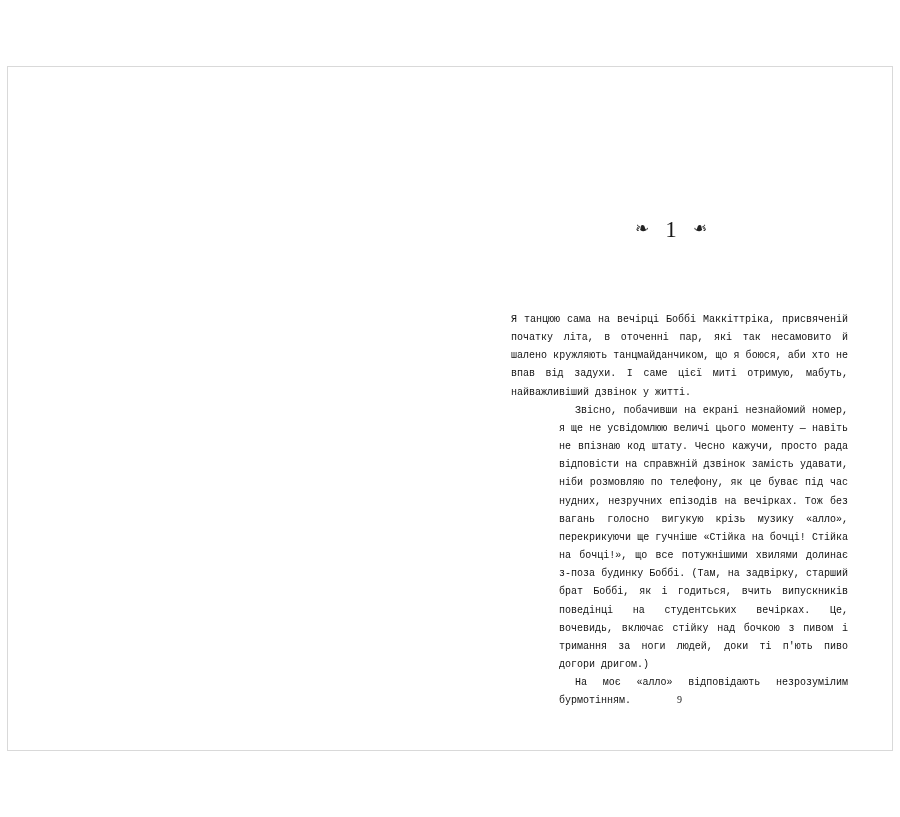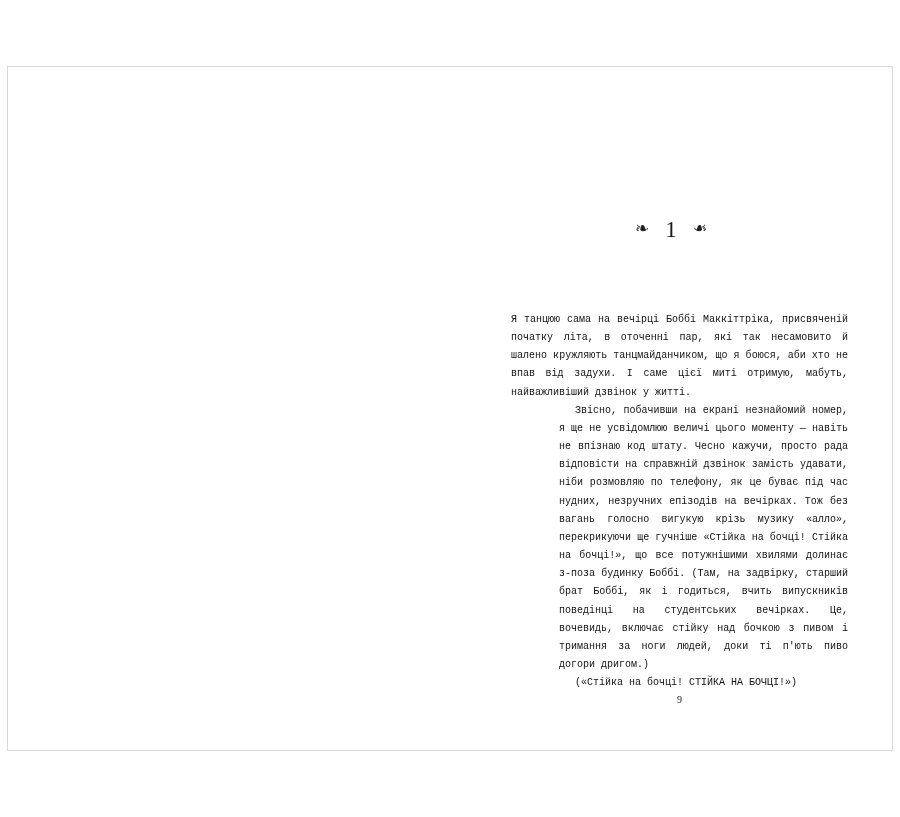--- a/index.html
+++ b/index.html
@@ -111,21 +111,21 @@
 
     <div class="page-right">
 
       <div class="chapter-head">
         <span class="orn">❧</span><span class="num">1</span><span class="orn right">❧</span>
       </div>
 
       <div class="textblock">
         <p>Я танцюю сама на вечірці Боббі Маккіттріка, присвяченій початку літа, в оточенні пар, які так несамовито й шалено кружляють танцмайданчиком, що я боюся, аби хто не впав від задухи. І саме цієї миті отримую, мабуть, найважливіший дзвінок у житті.</p>
         <p class="ind">Звісно, побачивши на екрані незнайомий номер, я ще не усвідомлюю величі цього моменту — навіть не впізнаю код штату. Чесно кажучи, просто рада відповісти на справжній дзвінок замість удавати, ніби розмовляю по телефону, як це буває під час нудних, незручних епізодів на вечірках. Тож без вагань голосно вигукую крізь музику «алло», перекрикуючи ще гучніше «Стійка на бочці! Стійка на бочці!», що все потужнішими хвилями долинає з-поза будинку Боббі. (Там, на задвірку, старший брат Боббі, як і годиться, вчить випускників поведінці на студентських вечірках. Це, вочевидь, включає стійку над бочкою з пивом і тримання за ноги людей, доки ті п'ють пиво догори дригом.)</p>
-        <p class="ind">(«Стійка на бочці! СТІЙКА НА БОЧЦІ!»)</p>
+        <p class="ind">На моє «алло» відповідають незрозумілим бурмотінням.</p>
       </div>
 
       <div class="folio-wrap">9</div>
 
     </div>
 
   </div>
 
 </div>
 

